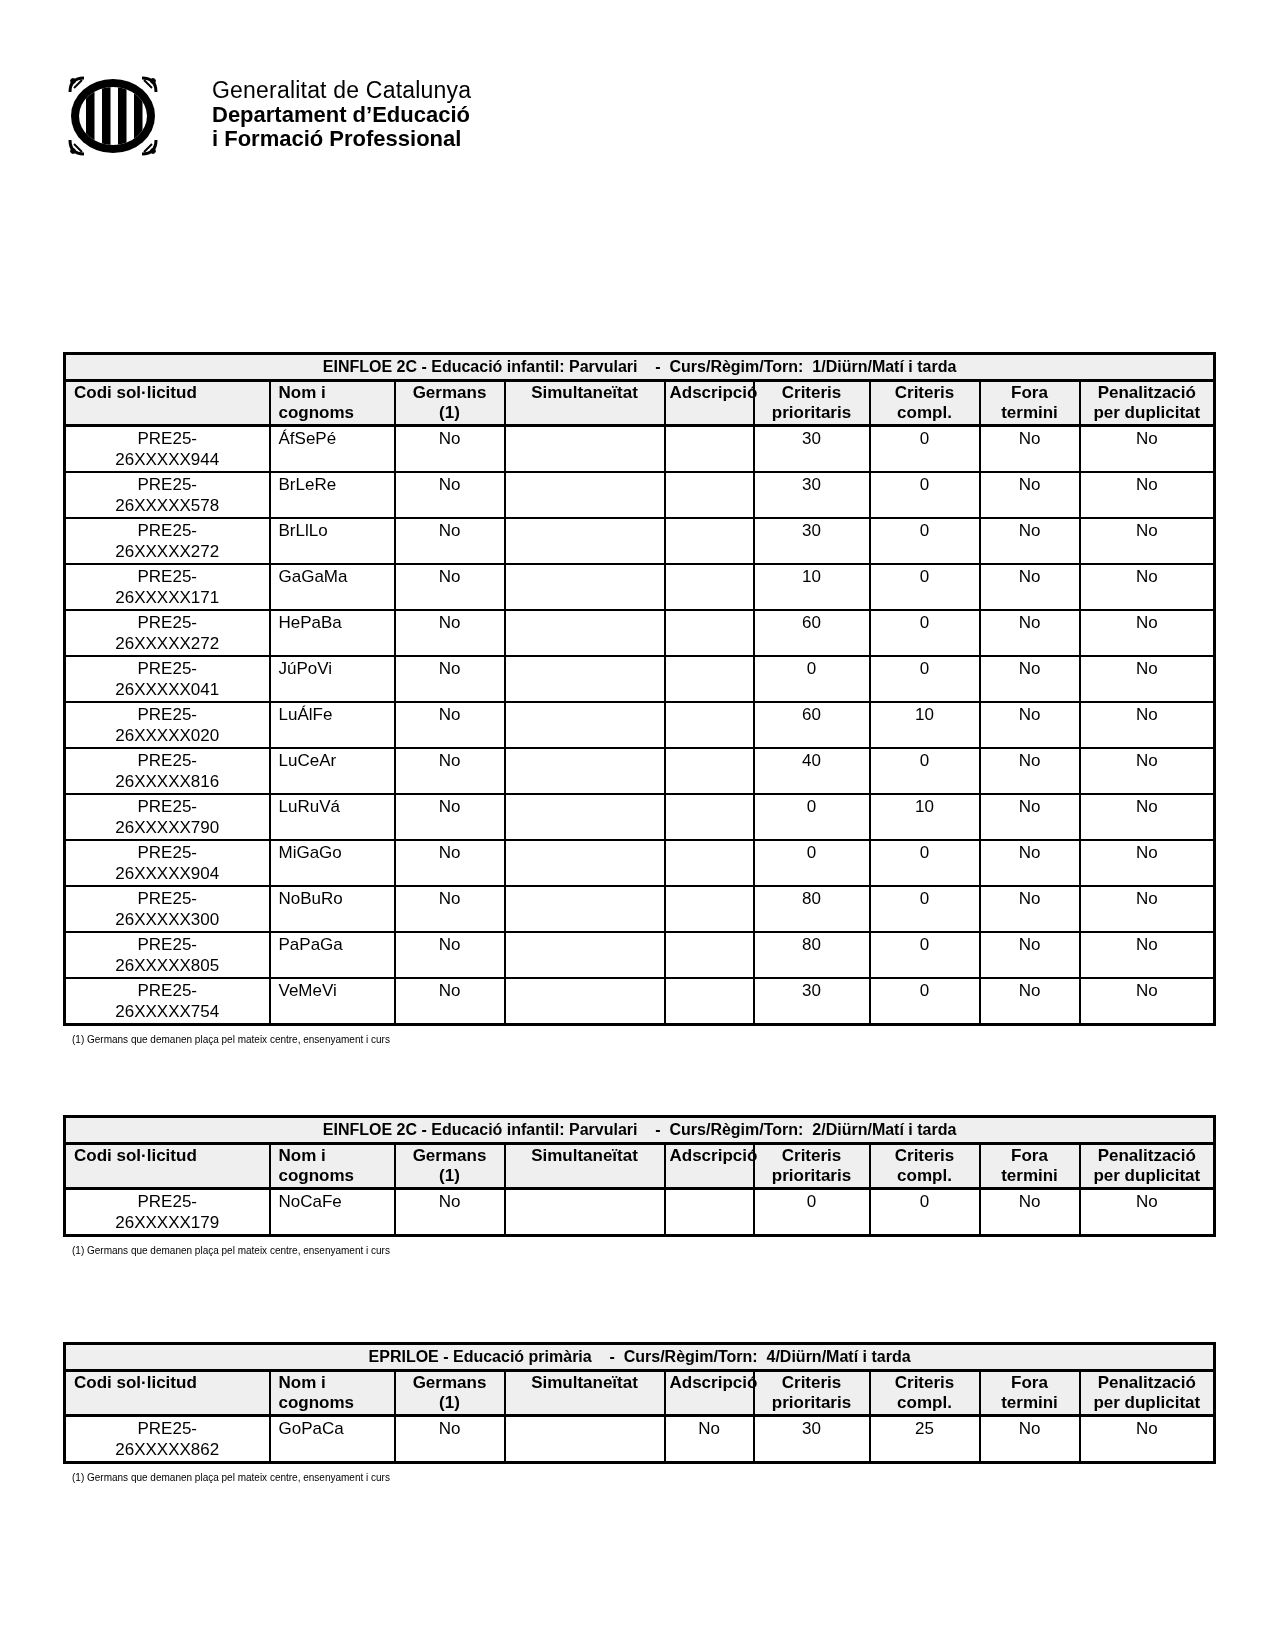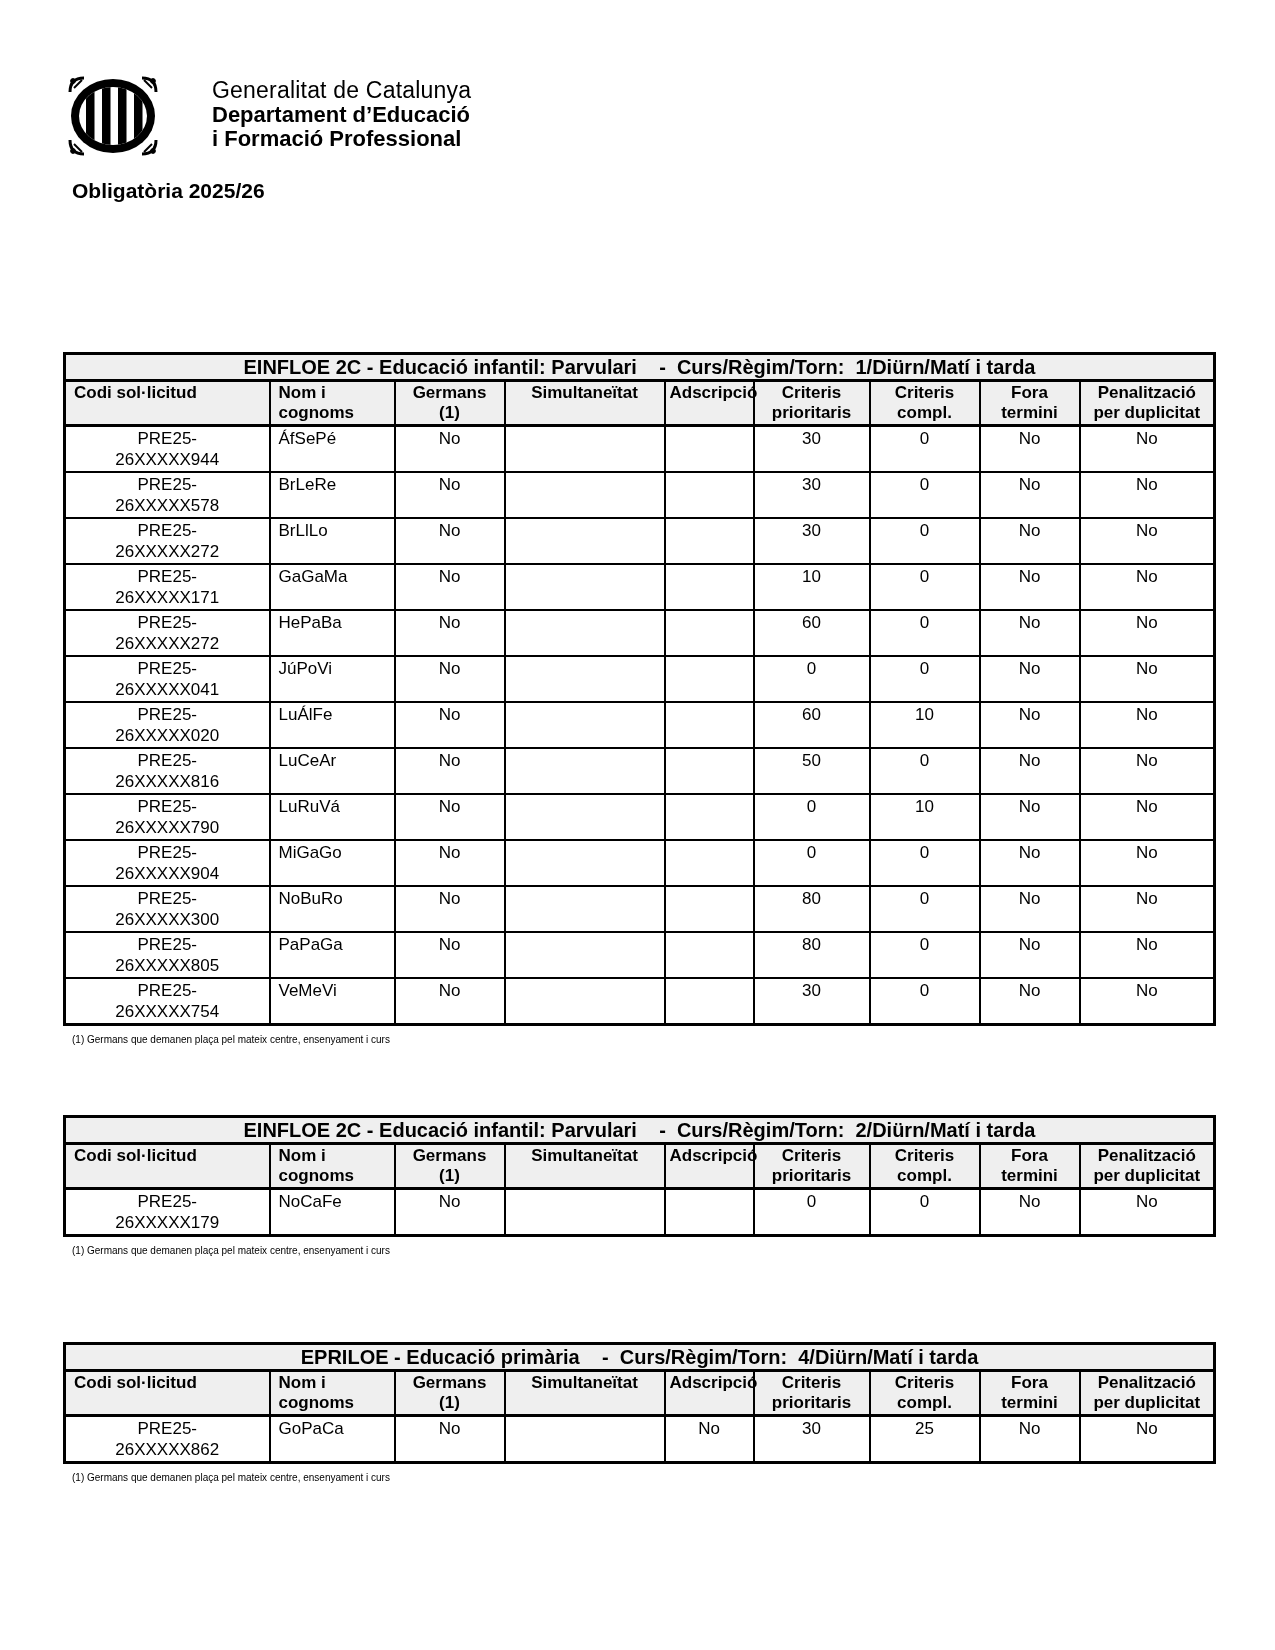--- a/index.html
+++ b/index.html
@@ -31,21 +31,21 @@
   .tb3 { top: 1342px; }
 
   table.list {
     border-collapse: collapse; table-layout: fixed; width: 1150px;
     border: 3px solid #000;
   }
   table.list th, table.list td { border: 2px solid #000; }
 
   tr.band th {
     background: #efefef; border-bottom: 3px solid #000;
-    font-size: 20px; font-weight: 700; text-align: center;
+    font-size: 16px; font-weight: 700; text-align: center;
     height: 26px; line-height: 24px; white-space: pre; vertical-align: middle;
     overflow: hidden;
   }
   tr.cols th {
     background: #efefef; border-bottom: 3px solid #000;
     font-size: 17px; font-weight: 700; line-height: 20px;
     height: 44px; vertical-align: top; padding: 1px 4px;
     white-space: pre-line; text-align: center;
   }
   tr.cols th.h0, tr.cols th.h1 { text-align: left; padding-left: 8px; }
@@ -98,21 +98,20 @@
     </svg>
     <div class="org">
       <div class="l1">Generalitat de Catalunya</div>
       <div class="l2">Departament d’Educació</div>
       <div class="l3">i Formació Professional</div>
     </div>
   </div>
 
 
   <div class="doc-title">
-    <div>Obligatòria 2025/26</div>
   </div>
 
   <div class="table-block tb1">
     <table class="list">
       <colgroup>
         <col style="width:205px">
           <col style="width:125px">
           <col style="width:110px">
         <col style="width:160px">
           <col style="width:89px">
@@ -228,21 +227,21 @@
             <td class="c7">No</td>
             <td class="c8">No</td>
           </tr>
           <tr>
             <td class="c0">PRE25-
 26XXXXX816</td>
             <td class="c1">LuCeAr</td>
             <td class="c2">No</td>
             <td class="c3"></td>
             <td class="c4"></td>
-            <td class="c5">50</td>
+            <td class="c5">40</td>
             <td class="c6">0</td>
             <td class="c7">No</td>
             <td class="c8">No</td>
           </tr>
           <tr>
             <td class="c0">PRE25-
 26XXXXX790</td>
             <td class="c1">LuRuVá</td>
             <td class="c2">No</td>
             <td class="c3"></td>

